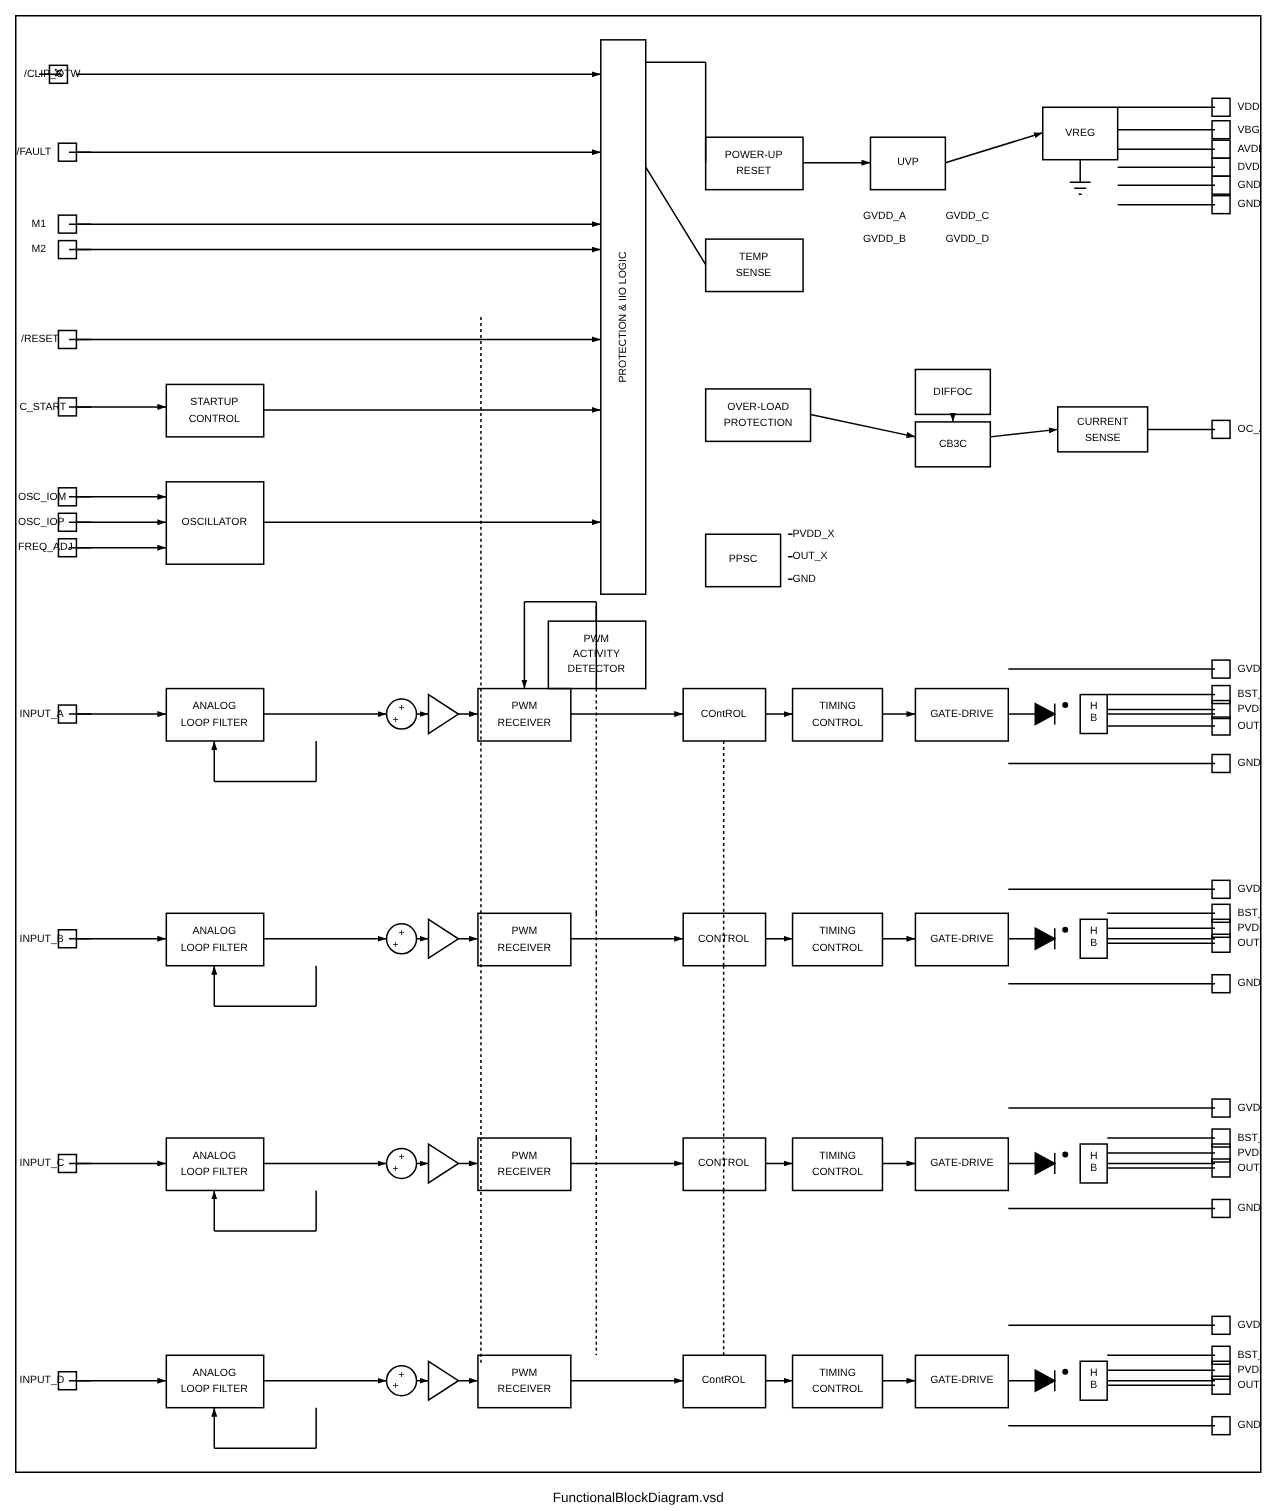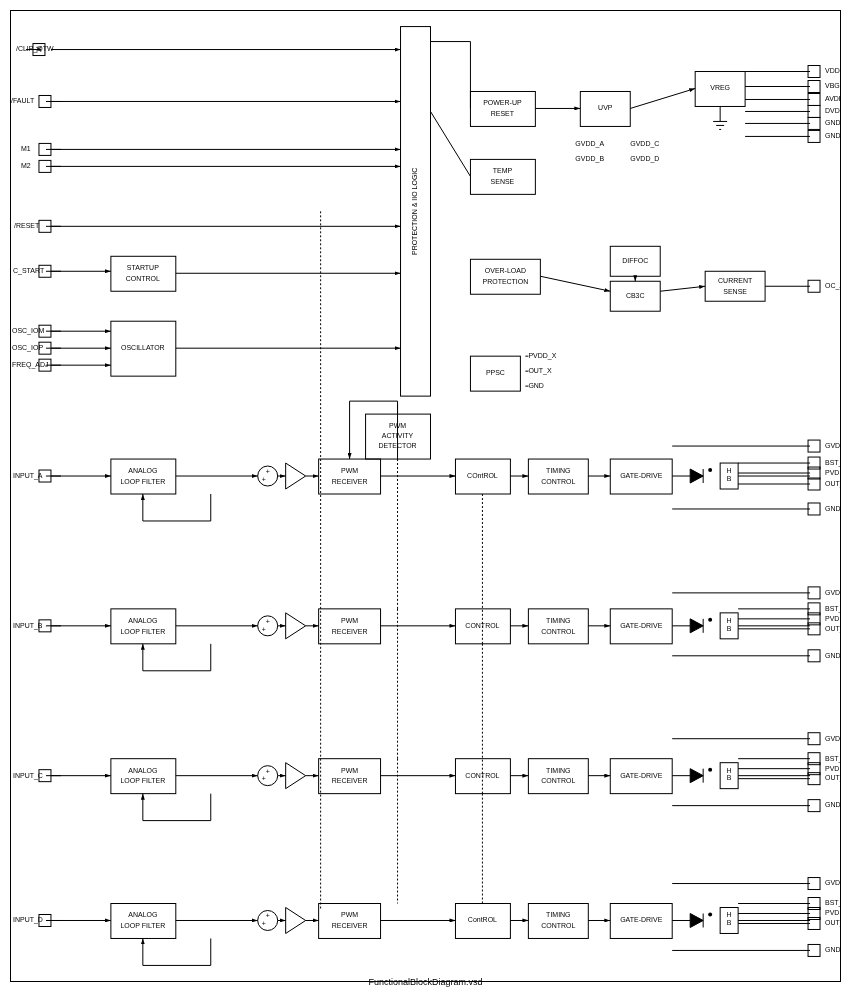--- a/index.html
+++ b/index.html
@@ -23,21 +23,21 @@
       top: 10px;
       left: 10px;
       right: 10px;
       bottom: 25px;
       border: 1px solid #000;
       background: #fff;
       overflow: hidden;
     }
     .footer-label {
       position: absolute;
-      bottom: 20px;
+      bottom: 4px;
       left: 50%;
       transform: translateX(-50%);
       font-size: 9px;
       color: #000;
     }
 
     
     .diagram-svg {
       width: 100%;
       height: 100%;

